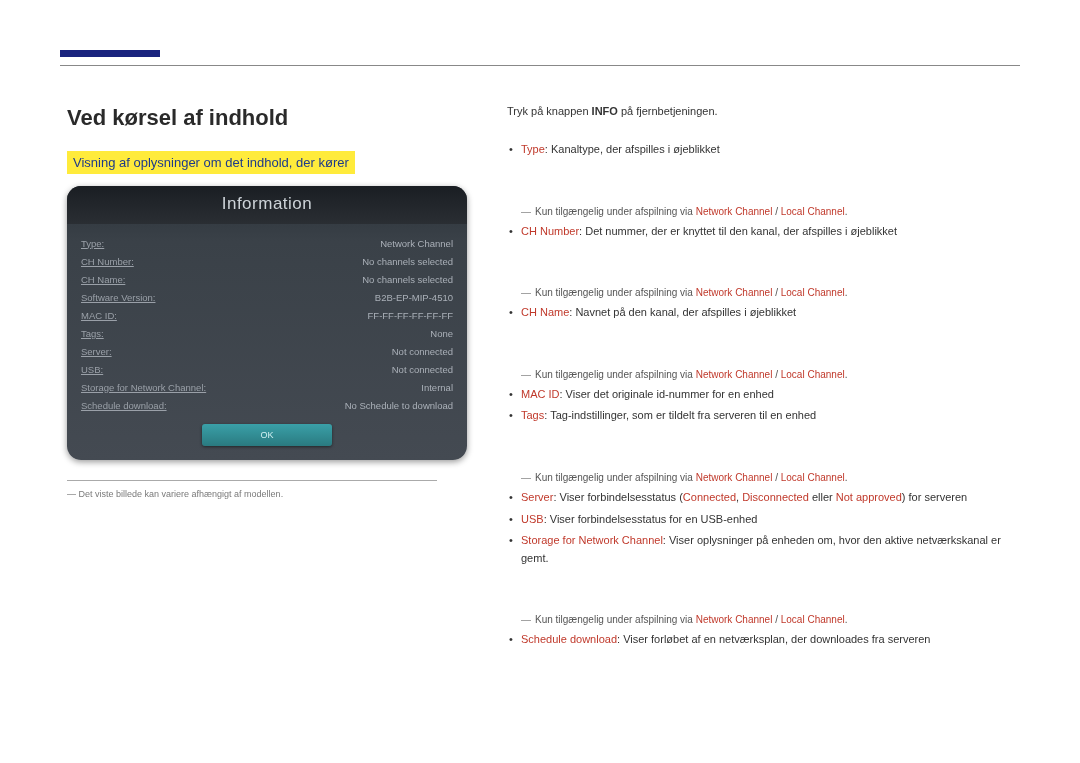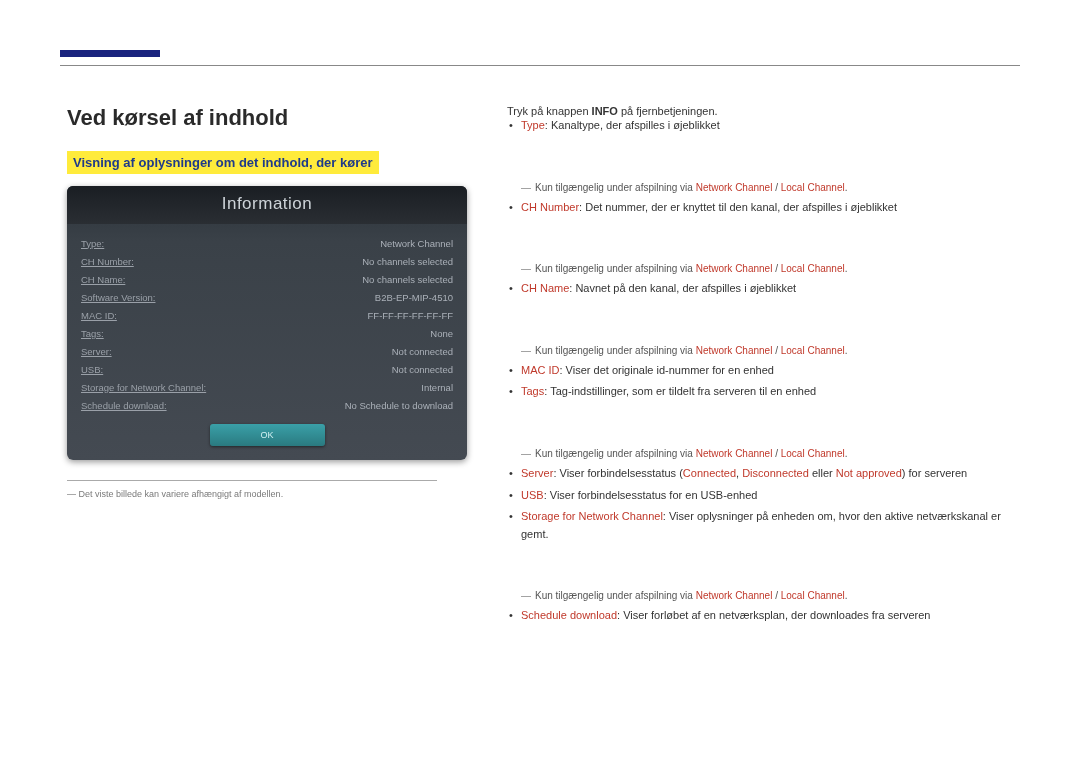--- a/index.html
+++ b/index.html
@@ -52,30 +52,30 @@
       flex: 1;
     }
     .page-title {
       font-size: 22px;
       font-weight: bold;
       color: #2a2a2a;
       margin-bottom: 20px;
     }
     .section-title {
       font-size: 13px;
-      font-weight: bold;
+      font-weight: normal;
       color: #1e3a8a;
       background: #ffeb3b;
       padding: 4px 6px;
       display: inline-block;
       margin-bottom: 12px;
     }
     .info-panel {
       background: linear-gradient(180deg, #2a3138 0%, #3a4148 20%, #444a52 100%);
-      border-radius: 6px;
+      border-radius: 14px;
       padding: 0;
       box-shadow: 0 2px 6px rgba(0,0,0,0.4);
       margin-bottom: 20px;
       overflow: hidden;
     }
     .info-panel-header {
       background: linear-gradient(180deg, #1a1e23 0%, #2a2e33 100%);
       color: #cdd3d8;
       text-align: center;
       font-size: 17px;
@@ -95,21 +95,21 @@
     }
     .info-row .label {
       color: #9aa0a8;
       text-decoration: underline;
     }
     .info-row .value {
       color: #aab0b8;
     }
     .ok-button {
       display: block;
-      width: 115px;
+      width: 130px;
       margin: 10px auto 0 auto;
       background: linear-gradient(180deg, #3aa0a8 0%, #2a7a80 100%);
       color: #d0f0f2;
       text-align: center;
       padding: 6px 0;
       border-radius: 3px;
       font-size: 9px;
       box-shadow: 0 1px 3px rgba(0,0,0,0.5);
     }
     .left-divider {
@@ -121,21 +121,21 @@
     .footnote {
       color: #7a7a7a;
       font-size: 9px;
     }
     .footnote::before {
       content: "― ";
     }
     .right-intro {
       font-size: 11px;
       color: #333;
-      margin-bottom: 0;
+      margin-bottom: 24px;
     }
     .right-intro .bold {
       font-weight: bold;
     }
     ul.info-list {
       list-style: none;
       padding-left: 0;
     }
     ul.info-list > li {
       position: relative;

